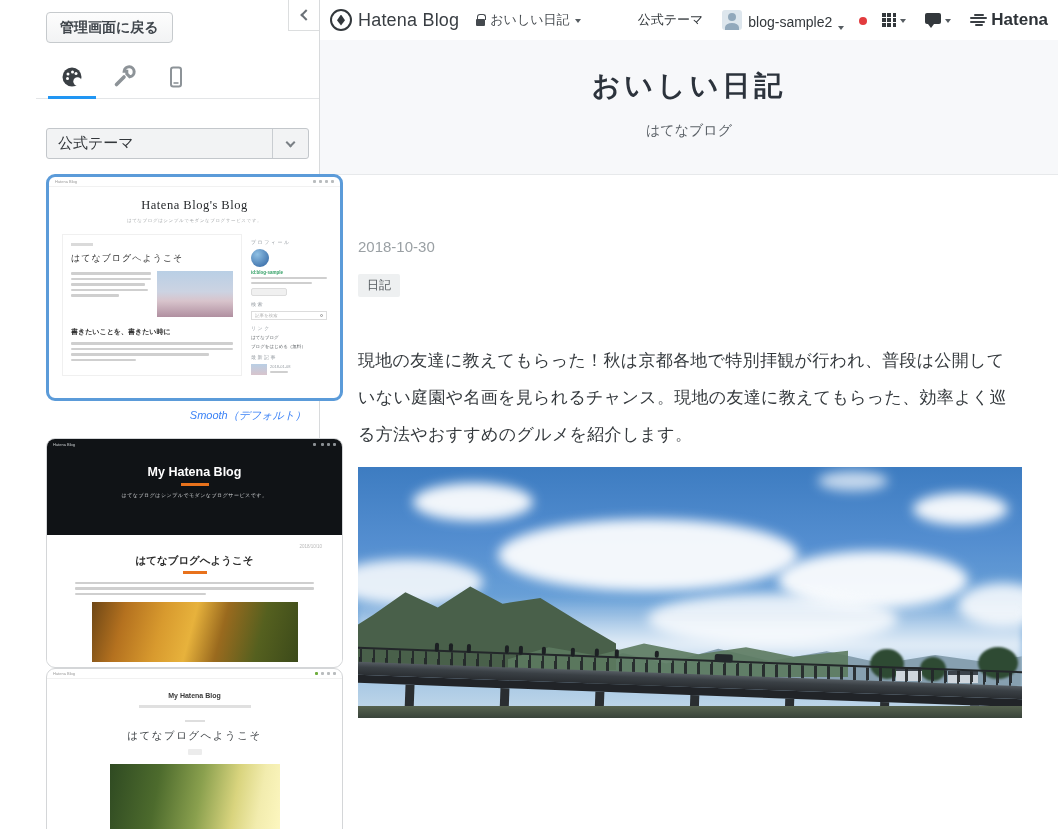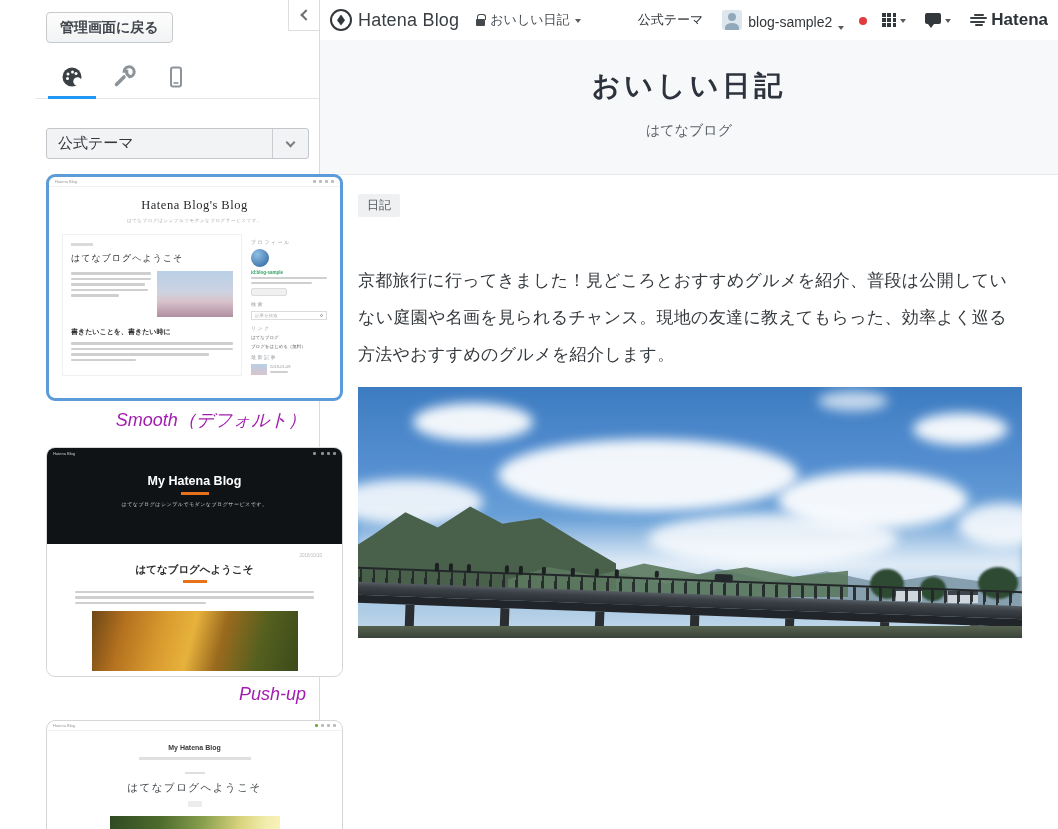--- a/index.html
+++ b/index.html
@@ -26,21 +26,21 @@
   .tab.active::after { content:""; position:absolute; left:2px; right:2px; bottom:-1px; height:3px; background:#2196f3; }
   .theme-select { margin:29px 10px 12px; height:31px; border:1px solid #c3c7cb; border-radius:3px;
     background:#f2f3f4; display:flex; align-items:center; font-size:15px; color:#33373b; cursor:pointer; }
   .ts-label { padding:0 11px; flex:1; }
   .ts-caretbox { width:36px; align-self:stretch; border-left:1px solid #c9cdd1; display:flex; align-items:center; justify-content:center; }
   .chev-down { width:7px; height:7px; border-right:2px solid #7a8085; border-bottom:2px solid #7a8085; transform:rotate(45deg); margin-top:-3px; }
   .theme-list { padding:3px 10px 0; }
   .theme-card { width:297px; border-radius:9px; overflow:hidden; background:#fff; cursor:pointer; }
   .card-selected { border:3px solid #5b9bd9; height:227px; }
   .card-plain { border:1px solid #d4d6d8; }
-  .theme-label { text-align:right; font-style:italic; color:#a21caf; font-size:18px; margin:7px 3px 15px 0; }
+  .theme-label { text-align:right; font-style:italic; color:#3b82f6; font-size:11px; margin:7px 3px 15px 0; }
   .line { height:2.5px; background:#cfcfcf; border-radius:1px; margin-bottom:3px; }
 
   
   .ms-top { height:10px; display:flex; justify-content:space-between; align-items:center; padding:0 6px;
     border-bottom:1px solid #f1f1f1; font-size:4px; color:#9a9a9a; }
   .mini-dots { display:flex; gap:3px; }
   .mini-dots span { width:3px; height:3px; background:#b9bcbe; border-radius:1px; }
   .ms-title { font-size:12.5px; color:#26292c; text-align:center; margin-top:11px; letter-spacing:.5px; }
   .ms-sub { font-size:4.5px; color:#a6a9ab; text-align:center; margin-top:5px; letter-spacing:.6px; }
   .ms-cols { display:flex; gap:9px; padding:0 13px; margin-top:11px; }
@@ -290,21 +290,20 @@
           <div class="pu-h1">はてなブログへようこそ</div>
           <div class="pu-underline2"></div>
           <div class="pu-lines">
             <div class="line"></div>
               <div class="line"></div>
               <div class="line" style="width:55%"></div>
           </div>
           <div class="pu-img"></div>
         </div>
       </div>
-      <div class="theme-label">Push-up</div>
 
       <div class="theme-card card-plain" style="height:200px">
         <div class="ms-top">
           <span>Hatena Blog</span>
           <span class="mini-dots">
               <span style="background:#6fae3e"></span>
               <span></span>
               <span></span>
               <span></span>
             </span>
@@ -376,22 +375,23 @@
         </div>
       </div>
     </div>
 
     <header class="blog-header">
       <h1 class="blog-title serif">おいしい日記</h1>
       <p class="blog-subtitle serif">はてなブログ</p>
     </header>
 
     <article class="article">
+      <div class="post-date">2018-10-30</div>
       <span class="badge">日記</span>
-      <p class="post-body">京都旅行に行ってきました！見どころとおすすめグルメを紹介、普段は公開していない庭園や名画を見られるチャンス。現地の友達に教えてもらった、効率よく巡る方法やおすすめのグルメを紹介します。</p>
+      <p class="post-body">現地の友達に教えてもらった！秋は京都各地で特別拝観が行われ、普段は公開していない庭園や名画を見られるチャンス。現地の友達に教えてもらった、効率よく巡る方法やおすすめのグルメを紹介します。</p>
 
       <div class="photo">
         <div class="cloud" style="left:55px;top:16px;width:120px;height:38px"></div>
         <div class="cloud" style="left:140px;top:52px;width:300px;height:72px"></div>
         <div class="cloud" style="left:-25px;top:92px;width:150px;height:46px;opacity:.85"></div>
         <div class="cloud" style="left:420px;top:84px;width:190px;height:58px"></div>
         <div class="cloud" style="left:555px;top:26px;width:95px;height:32px"></div>
         <div class="cloud" style="left:290px;top:126px;width:250px;height:52px;opacity:.8"></div>
         <div class="cloud" style="left:600px;top:116px;width:90px;height:44px;opacity:.85"></div>
         <div class="cloud" style="left:460px;top:4px;width:70px;height:20px;opacity:.7"></div>

